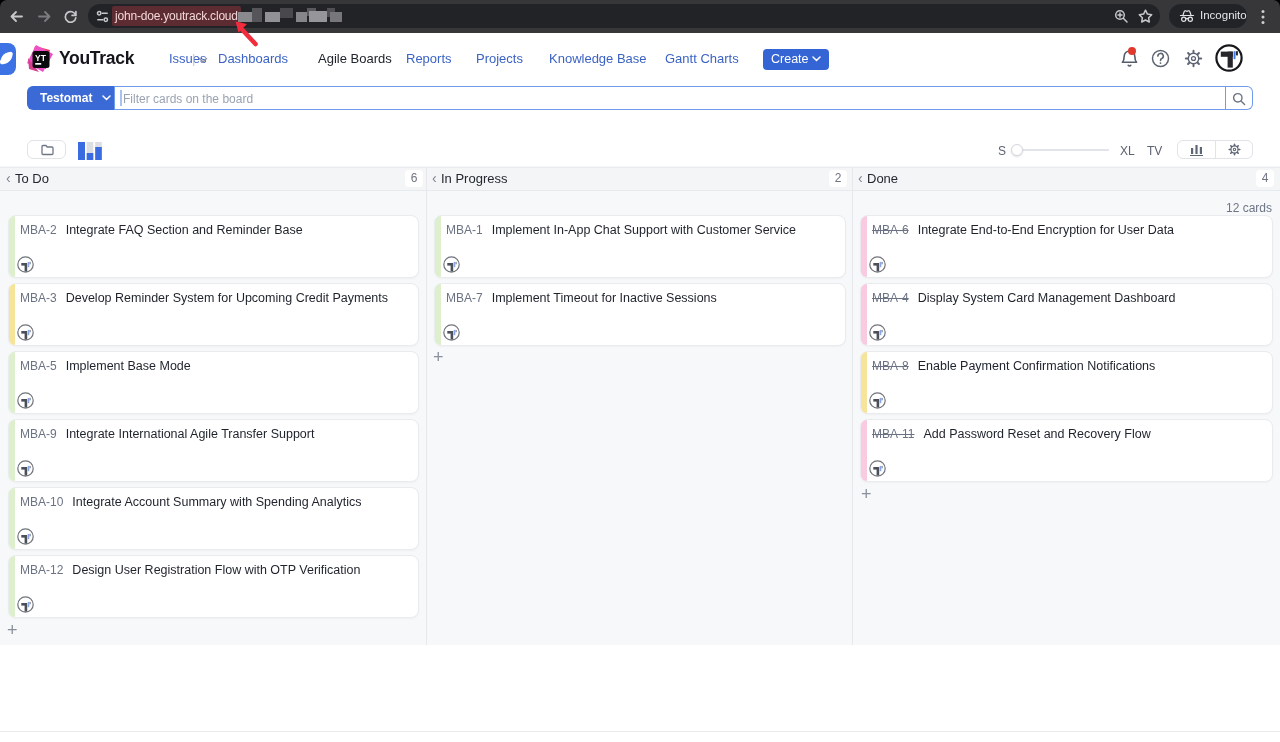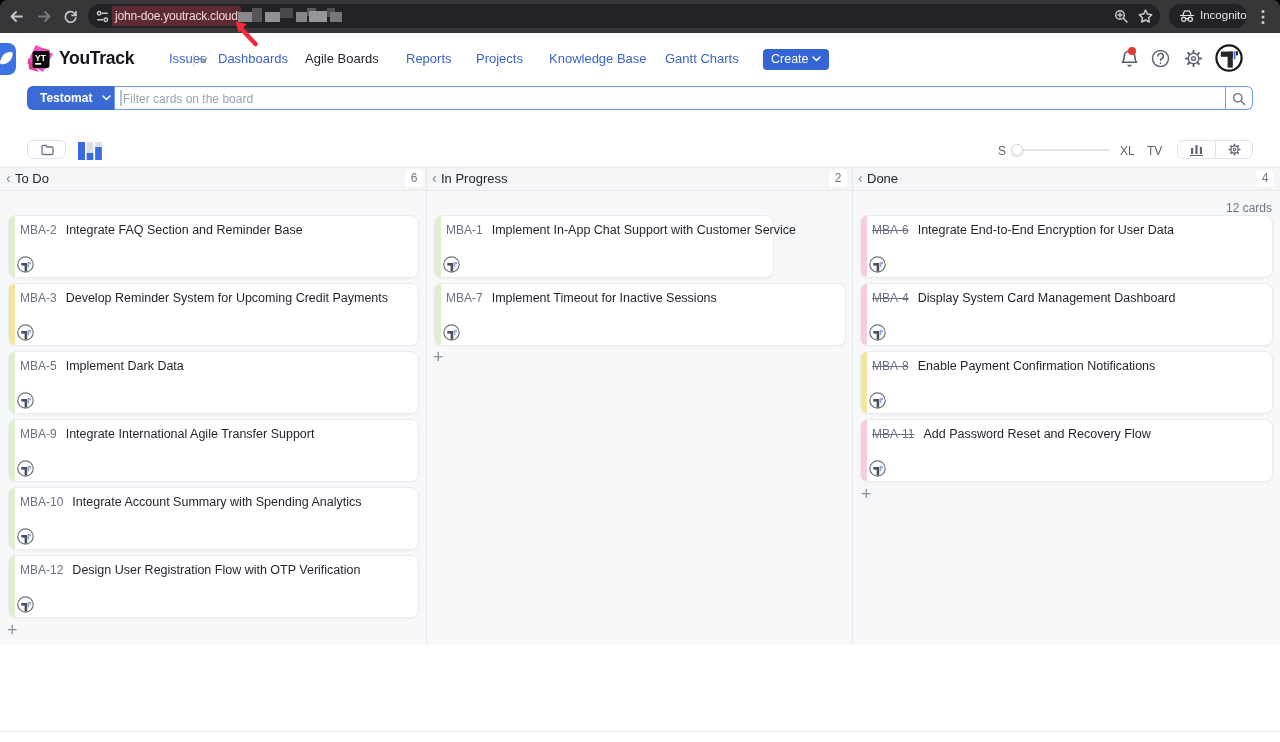--- a/index.html
+++ b/index.html
@@ -123,21 +123,21 @@
       <text x="9" y="15.5" font-family="Liberation Sans, sans-serif" font-size="8.5" font-weight="bold" fill="#fff">YT</text>
       <rect x="9.2" y="18" width="6" height="1.7" fill="#fff"></rect>
     </svg>
     <div id="logo-name">YouTrack</div>
     <span class="nav" style="left:169px">Issues</span>
     <span class="nav" style="left:192px;color:#c6cad2">|</span>
     <svg class="abs" style="left:198px;top:24px" width="10" height="7" viewBox="0 0 10 7" fill="none" stroke="#8b919e" stroke-width="1.5" stroke-linecap="round">
         <path d="M1.5 1.5L5 5l3.5-3.5"></path>
       </svg>
     <span class="nav" style="left:218px">Dashboards</span>
-    <span class="nav cur" style="left:305px">Agile Boards</span>
+    <span class="nav cur" style="left:318px">Agile Boards</span>
     <span class="nav" style="left:406px">Reports</span>
     <span class="nav" style="left:476px">Projects</span>
     <span class="nav" style="left:549px">Knowledge Base</span>
     <span class="nav" style="left:665px">Gantt Charts</span>
     <div id="createbtn">Create <svg width="9" height="6" viewBox="0 0 9 6" style="vertical-align:1px" fill="none" stroke="#fff" stroke-width="1.5" stroke-linecap="round">
           <path d="M1 1l3.5 3.5L8 1"></path>
         </svg></div>
 
     <svg class="abs" style="left:1119px;top:15px" width="21" height="21" viewBox="0 0 21 21" fill="none" stroke="#555c6a" stroke-width="1.6" stroke-linecap="round" stroke-linejoin="round">
         <path d="M15.8 8.3a5.3 5.3 0 0 0-10.6 0c0 4.2-1.8 6-1.8 6h14.2s-1.8-1.8-1.8-6"></path>
@@ -250,21 +250,21 @@
           <rect x="4.3" y="7" width="5.6" height="2.6" fill="#4b4f58"></rect>
           <rect x="7.6" y="7" width="2.6" height="8.5" fill="#4b4f58"></rect>
           <rect x="10.7" y="5.9" width="1.6" height="5.3" fill="#8aa6e8"></rect>
           <rect x="12.6" y="5.9" width="1" height="2.4" fill="#6a6e77"></rect>
         </svg>
       </div>
     <div class="card" style="left:8px;top:185px">
         <span class="strip" style="background:#ddefcd"></span>
         <div class="crow">
           <span class="cid">MBA-5</span>
-          <span class="ctitle">Implement Dark Data</span>
+          <span class="ctitle">Implement Base Mode</span>
         </div>
         <svg class="cav" width="17" height="17" viewBox="0 0 17 17">
           <circle cx="8.5" cy="8.5" r="7.7" fill="#fff" stroke="#70747c" stroke-width="1.2"></circle>
           <rect x="4.3" y="7" width="5.6" height="2.6" fill="#4b4f58"></rect>
           <rect x="7.6" y="7" width="2.6" height="8.5" fill="#4b4f58"></rect>
           <rect x="10.7" y="5.9" width="1.6" height="5.3" fill="#8aa6e8"></rect>
           <rect x="12.6" y="5.9" width="1" height="2.4" fill="#6a6e77"></rect>
         </svg>
       </div>
     <div class="card" style="left:8px;top:253px">
@@ -303,21 +303,21 @@
         </div>
         <svg class="cav" width="17" height="17" viewBox="0 0 17 17">
           <circle cx="8.5" cy="8.5" r="7.7" fill="#fff" stroke="#70747c" stroke-width="1.2"></circle>
           <rect x="4.3" y="7" width="5.6" height="2.6" fill="#4b4f58"></rect>
           <rect x="7.6" y="7" width="2.6" height="8.5" fill="#4b4f58"></rect>
           <rect x="10.7" y="5.9" width="1.6" height="5.3" fill="#8aa6e8"></rect>
           <rect x="12.6" y="5.9" width="1" height="2.4" fill="#6a6e77"></rect>
         </svg>
       </div>
 
-    <div class="card" style="left:434px;top:49px;width:340px">
+    <div class="card" style="left:434px;top:49px;width:412px">
         <span class="strip" style="background:#ddefcd"></span>
         <div class="crow">
           <span class="cid">MBA-1</span>
           <span class="ctitle">Implement In-App Chat Support with Customer Service</span>
         </div>
         <svg class="cav" width="17" height="17" viewBox="0 0 17 17">
           <circle cx="8.5" cy="8.5" r="7.7" fill="#fff" stroke="#70747c" stroke-width="1.2"></circle>
           <rect x="4.3" y="7" width="5.6" height="2.6" fill="#4b4f58"></rect>
           <rect x="7.6" y="7" width="2.6" height="8.5" fill="#4b4f58"></rect>
           <rect x="10.7" y="5.9" width="1.6" height="5.3" fill="#8aa6e8"></rect>

